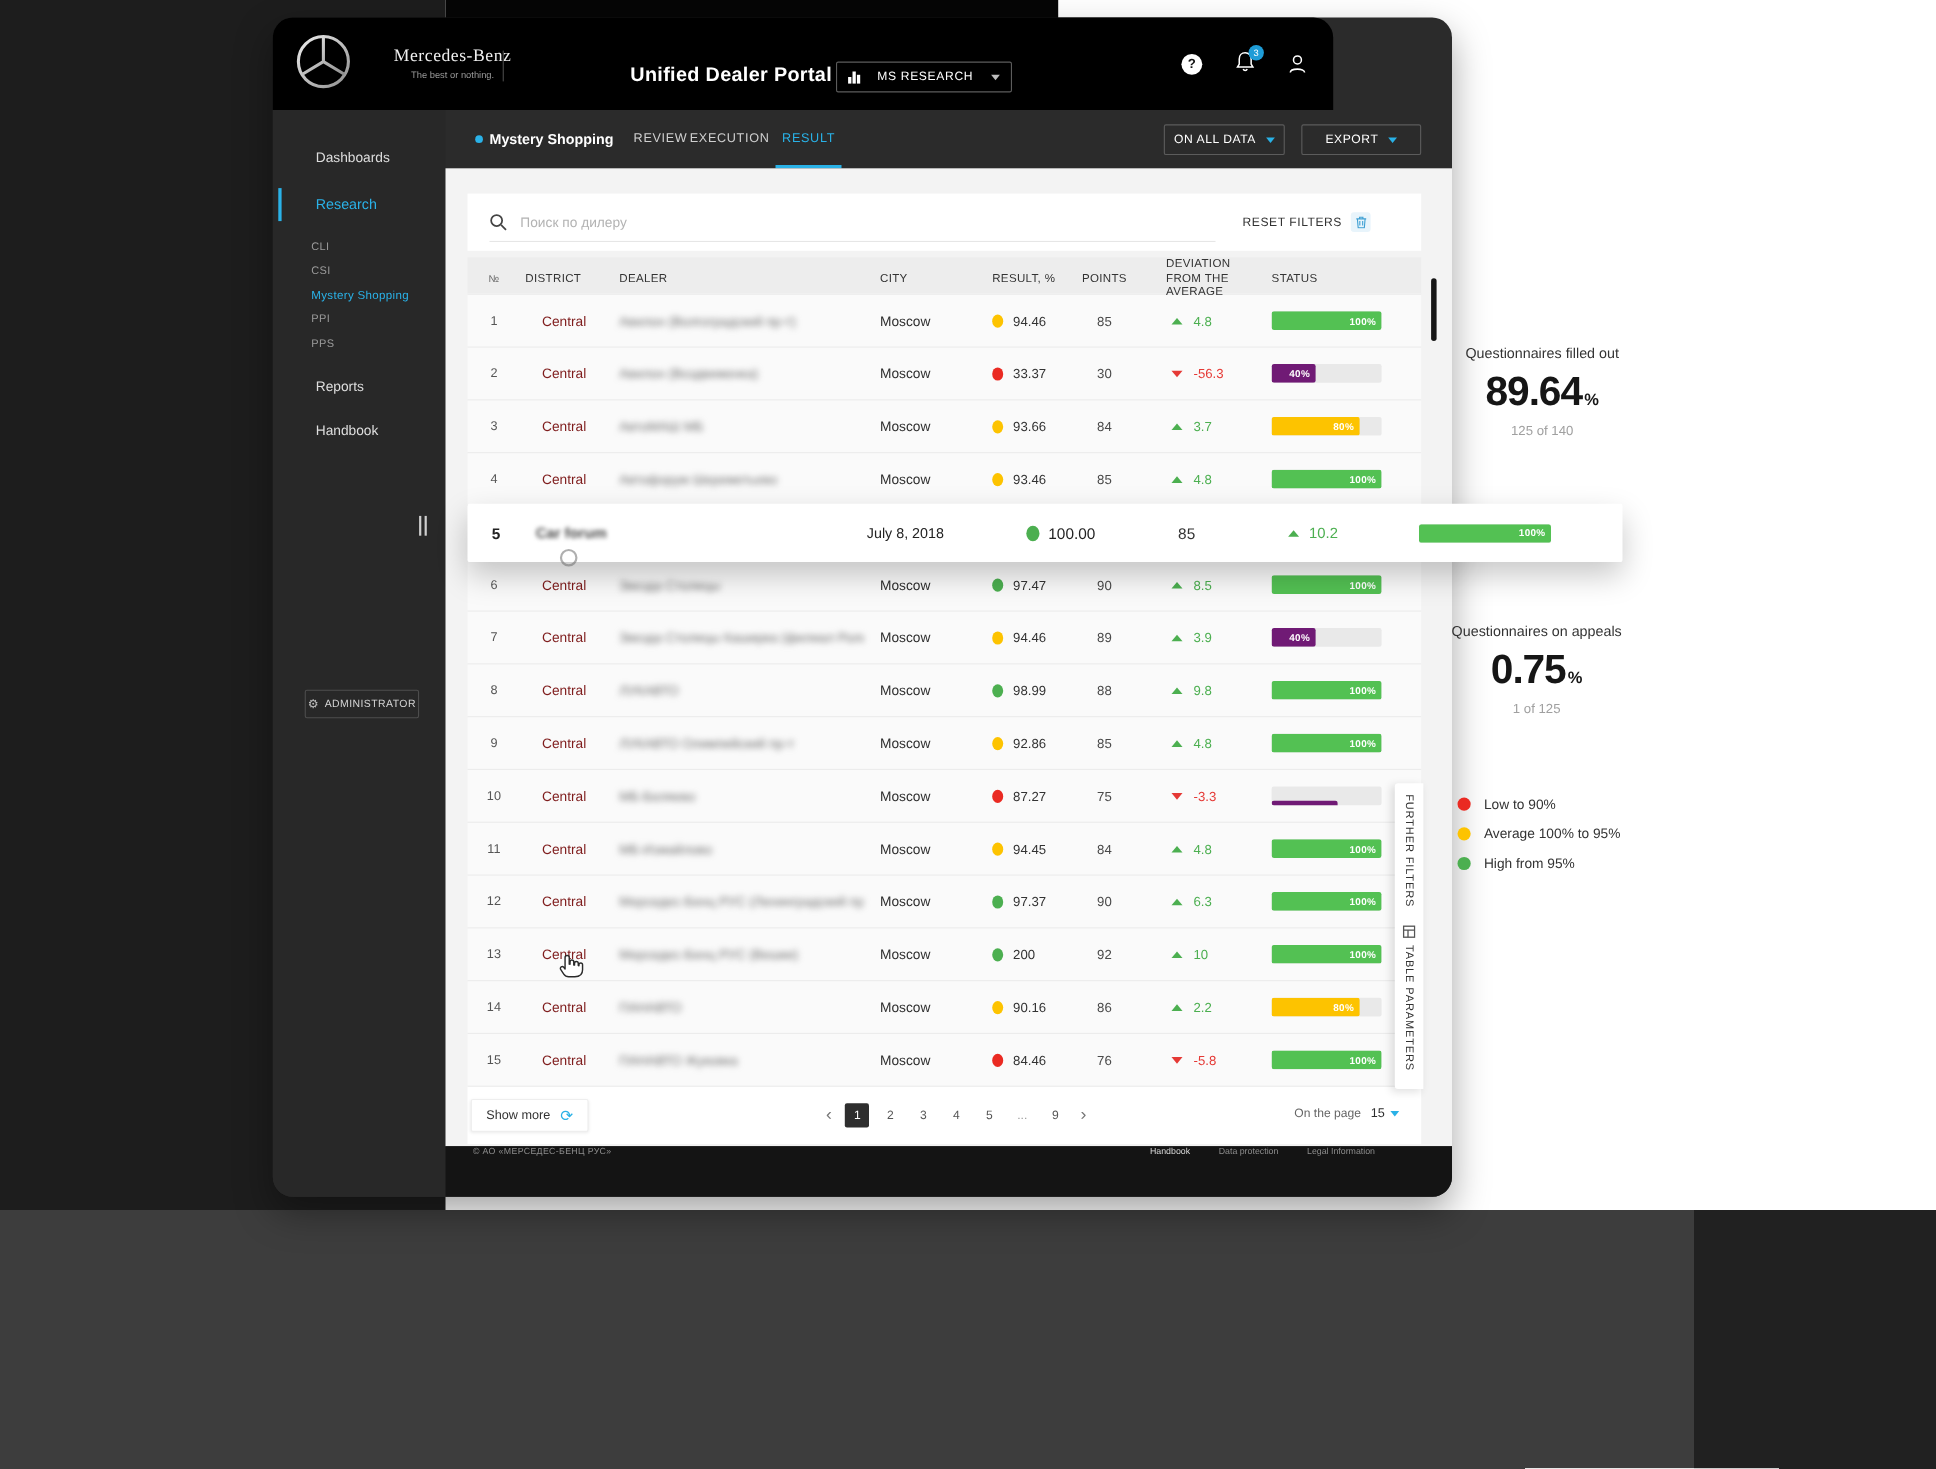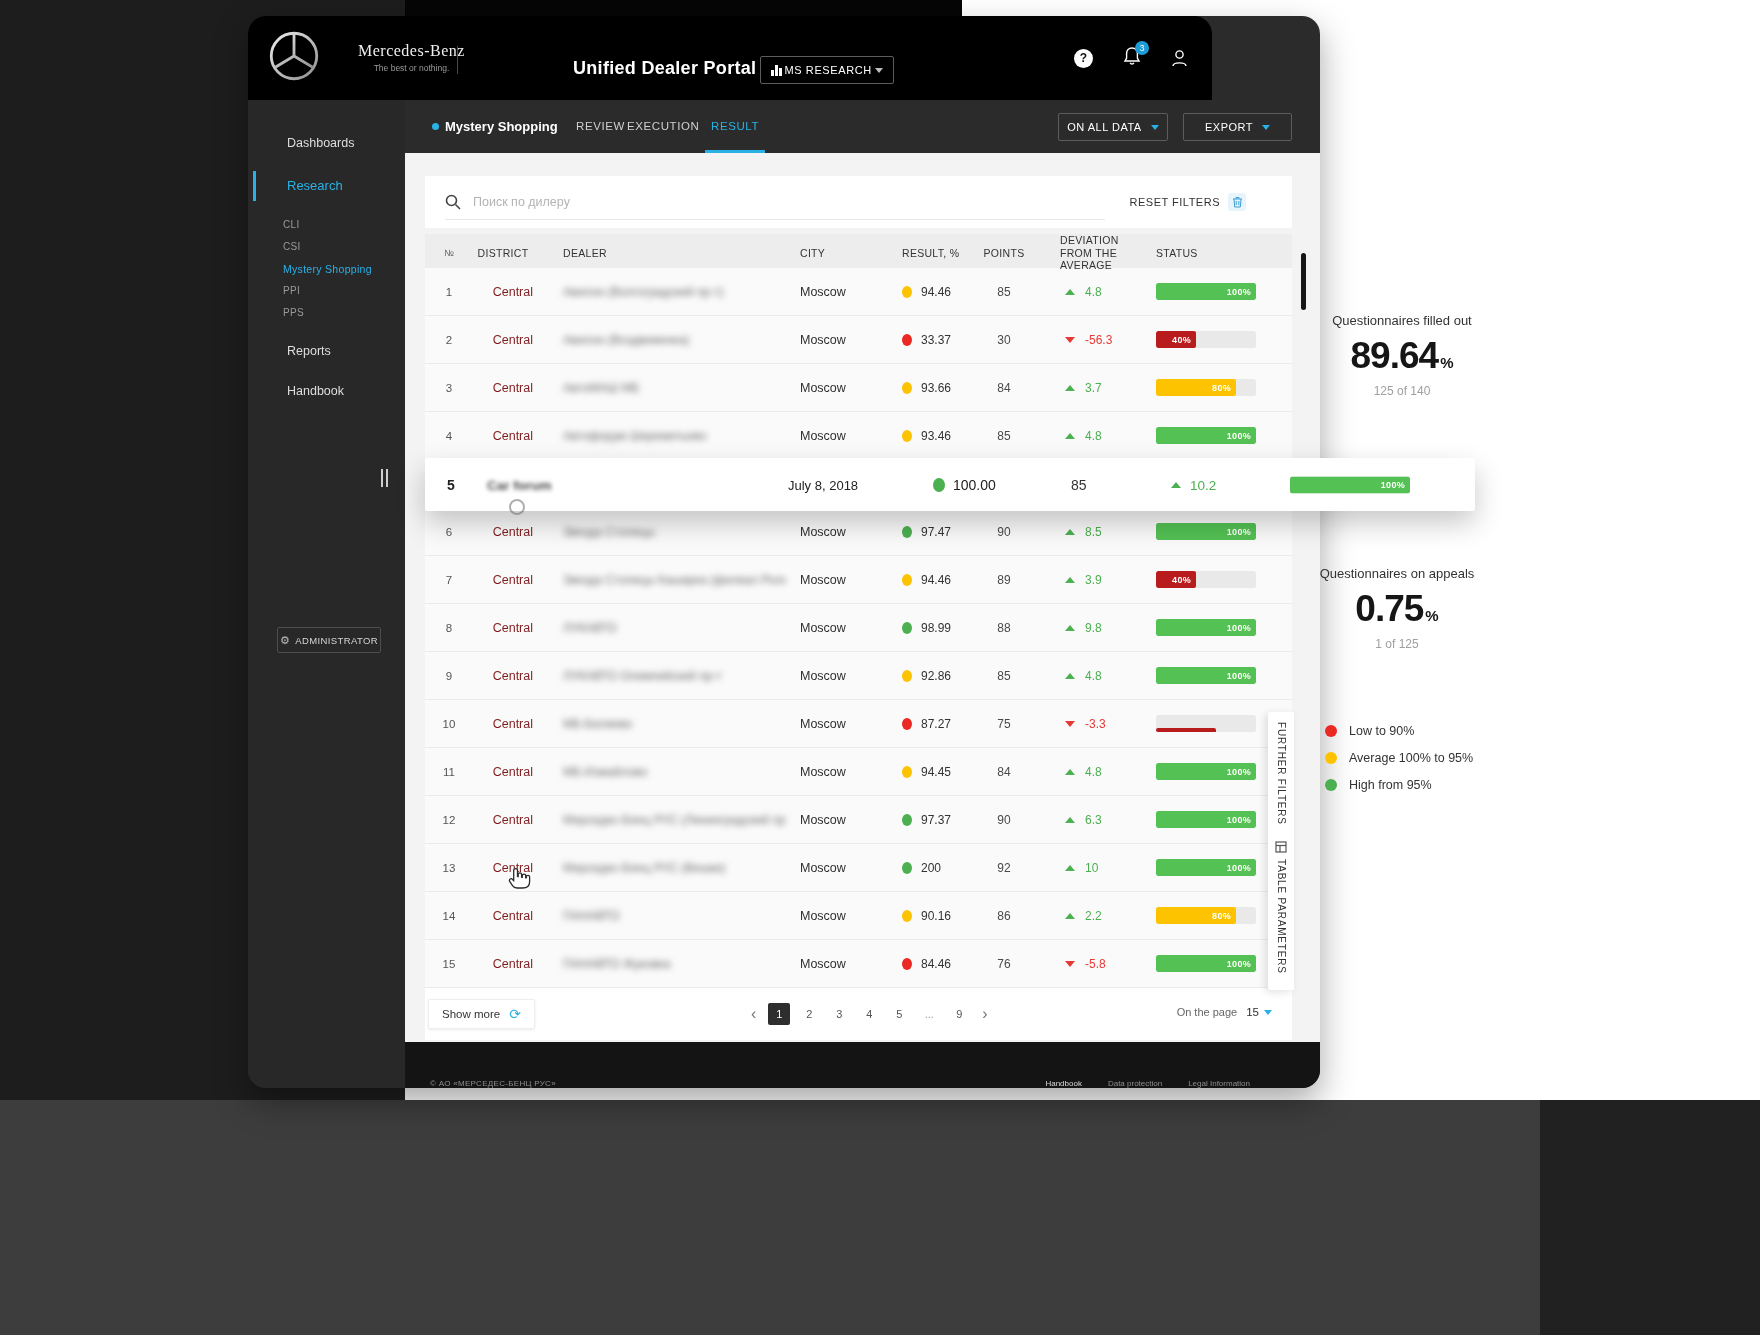--- a/index.html
+++ b/index.html
@@ -17,21 +17,21 @@
          background:#2b2b2b; box-shadow:0 14px 34px rgba(0,0,0,.35); }
 
   
   .app-header { position:absolute; left:0; top:0; width:964px; height:84px; background:#000; border-radius:18px 18px 0 0; }
   .logo { position:absolute; left:20px; top:14px; width:52px; height:52px; }
   .brand { position:absolute; left:110px; top:26px; }
   .brand-name { font-family:"Liberation Serif", serif; font-size:16px; color:#efefef; letter-spacing:.5px; }
   .brand-tag  { font-size:8.5px; color:#9a9a9a; text-align:center; margin-top:3px; }
   .brand-sep { position:absolute; left:209px; top:30px; width:1px; height:28px; background:#4a4a4a; }
   .app-title { position:absolute; left:325px; top:52px; transform:translateY(-50%); font-size:18px; font-weight:bold; color:#fff; letter-spacing:.3px; }
-  .ms-research { position:absolute; left:512px; top:40px; height:28px; display:flex; align-items:center; gap:3px;
+  .ms-research { position:absolute; left:512px; top:40px; height:28px; display:flex; align-items:center; gap:16px;
                  border:1px solid #5c5c5c; border-radius:2px; padding:0 10px; cursor:pointer; }
   .ms-research .bars { display:flex; align-items:flex-end; gap:1.5px; height:11px; }
   .ms-research .bars i { display:block; width:2.5px; background:#fff; }
   .ms-research span.lbl { font-size:11px; color:#fff; letter-spacing:.6px; }
   .chev { width:0; height:0; border-left:4px solid transparent; border-right:4px solid transparent; border-top:5px solid #bdbdbd; }
   .chev.blue { border-top-color:#29b1e6; }
   .hdr-icons { position:absolute; right:24px; top:0; height:84px; display:flex; align-items:center; gap:30px; }
   .q-circle { width:19px; height:19px; border-radius:50%; background:#fff; color:#111; font-size:12px; font-weight:bold;
               display:flex; align-items:center; justify-content:center; cursor:pointer; }
   .bell-wrap { position:relative; cursor:pointer; }
@@ -99,42 +99,42 @@
   .c-points { text-align:center; font-size:12px; color:#4a4a4a; }
   .c-deviation { padding-left:27px; display:flex; align-items:center; gap:10px; }
   .arr { width:0; height:0; border-left:5px solid transparent; border-right:5px solid transparent; }
   .arr-up { border-bottom:6px solid #4caf50; }
   .arr-down { border-top:6px solid #e53935; }
   .c-dev-val { font-size:12px; }
   .dev-up { color:#4caf50; } .dev-down { color:#e53935; }
   .c-status { padding-left:8px; }
   .bar-track { width:100px; height:17px; background:#e9e9e9; border-radius:2px; overflow:hidden; }
   .bar-fill { height:17px; border-radius:2px; display:flex; align-items:center; justify-content:flex-end; }
-  .fill-green { background:#53c153; } .fill-yellow { background:#fdc300; } .fill-red { background:#b91c1c; }
+  .fill-green { background:#53c153; } .fill-yellow { background:#fdc300; } .fill-red { background:#701a75; }
   .bar-label { font-size:9px; font-weight:bold; color:#fff; padding-right:5px; letter-spacing:.3px; }
 
   
   .pagination { position:relative; height:53px; background:#fff; border-top:1px solid #ececec; }
   .show-more { position:absolute; left:3px; top:11px; width:107px; height:30px; background:#fff; border:1px solid #eee;
                box-shadow:0 1px 3px rgba(0,0,0,.08); border-radius:2px; display:flex; align-items:center; justify-content:center;
                gap:9px; font-size:11.5px; color:#333; cursor:pointer; }
   .refresh-glyph { color:#29b1e6; font-size:14px; line-height:1; }
   .pages { position:absolute; left:322px; top:15px; display:flex; align-items:center; gap:8px; }
   .pg-chev { font-size:16px; color:#777; cursor:pointer; padding:0 4px; line-height:22px; }
   .page-btn { min-width:22px; height:22px; border-radius:2px; display:flex; align-items:center; justify-content:center;
               font-size:11px; color:#555; cursor:pointer; }
   .page-btn.active { background:#2e2e2e; color:#fff; }
   .page-btn.dots { cursor:default; color:#999; }
   .per-page { position:absolute; right:20px; top:18px; display:flex; align-items:center; gap:9px; }
   .per-page .lbl { font-size:11px; color:#666; }
   .per-page .val { font-size:11.5px; color:#2e2e2e; display:flex; align-items:center; gap:5px; cursor:pointer; }
 
   
   .app-footer { position:absolute; left:157px; top:1026px; width:915px; height:46px; background:#141414; border-radius:0 0 18px 0;
-                display:flex; align-items:flex-end; justify-content:space-between; padding:0 70px 0 25px; }
+                display:flex; align-items:flex-start; justify-content:space-between; padding:0 70px 0 25px; }
   .copyright { font-size:8px; color:#8d8d8d; letter-spacing:.3px; }
   .f-links { display:flex; gap:26px; }
   .f-link { font-size:8px; color:#8d8d8d; cursor:pointer; }
   .f-link.bright { color:#d8d8d8; }
 
   
   .scroll-thumb { position:absolute; left:1053px; top:237px; width:5px; height:57px; background:#161616; border-radius:3px; cursor:pointer; }
   .side-tabs { position:absolute; left:1020px; top:696px; width:26px; height:278px; background:#fff;
                box-shadow:-3px 2px 8px rgba(0,0,0,.12); border-radius:3px 0 0 3px; display:flex; flex-direction:column;
                align-items:center; padding:10px 0; }

